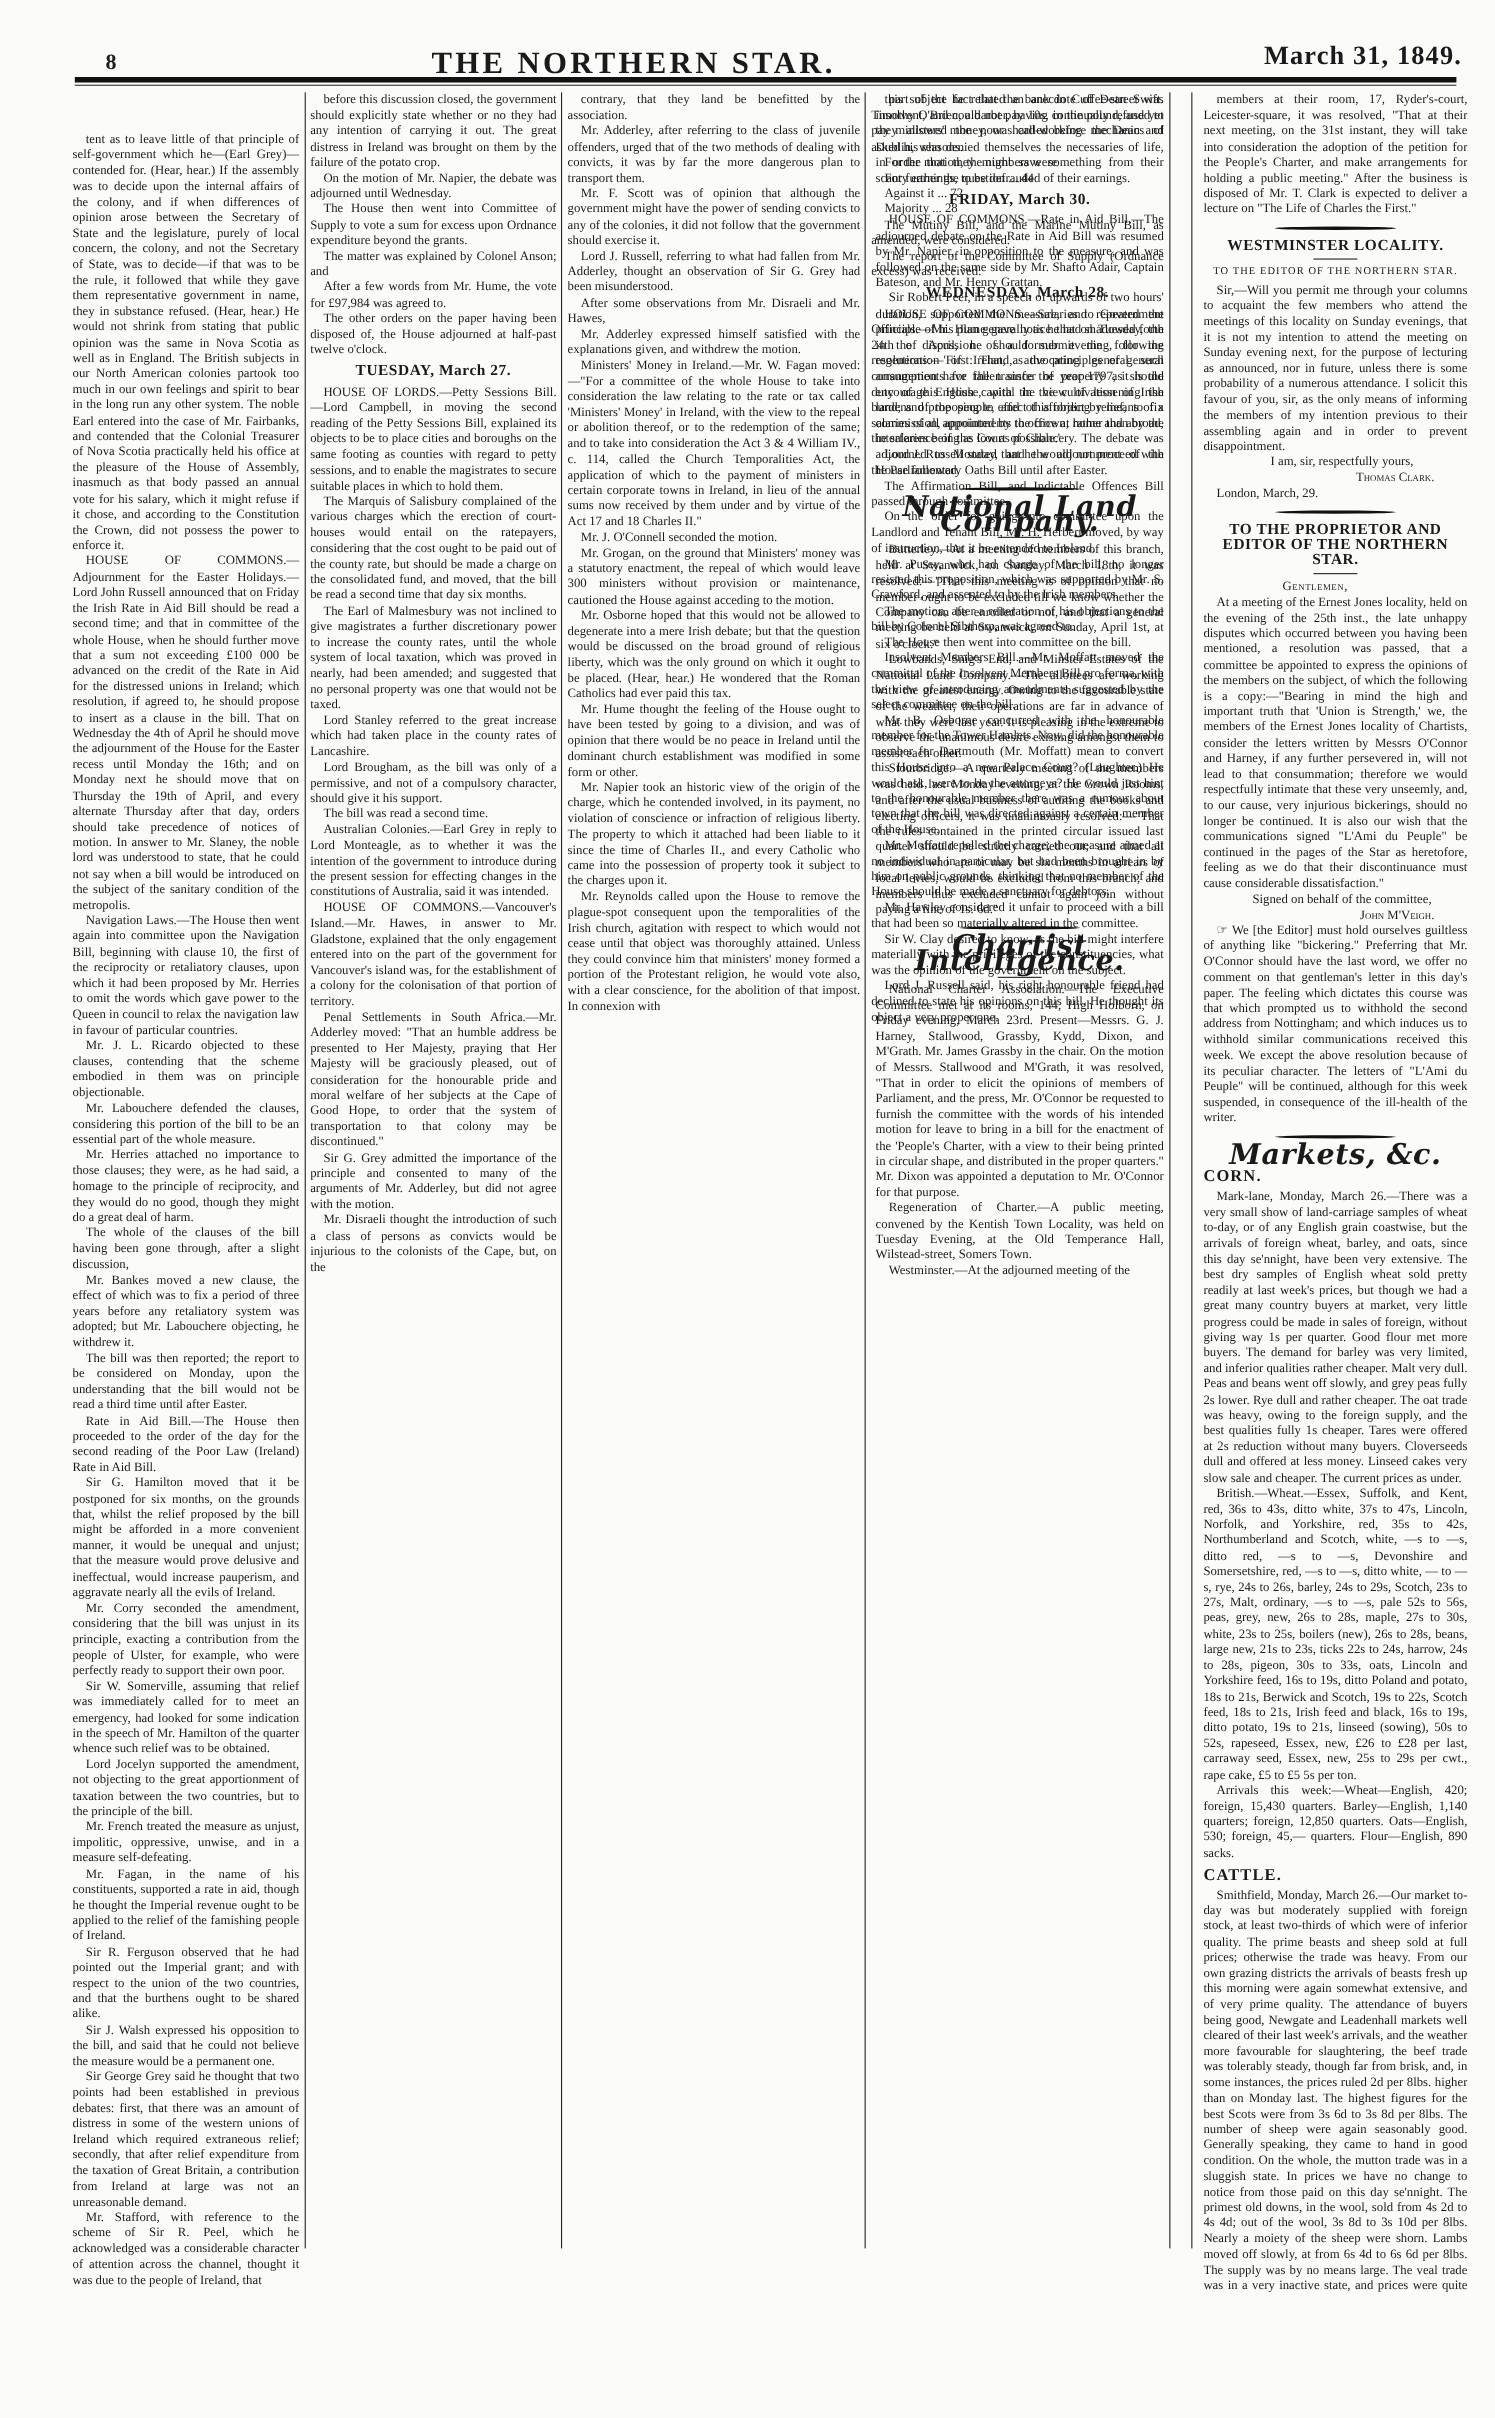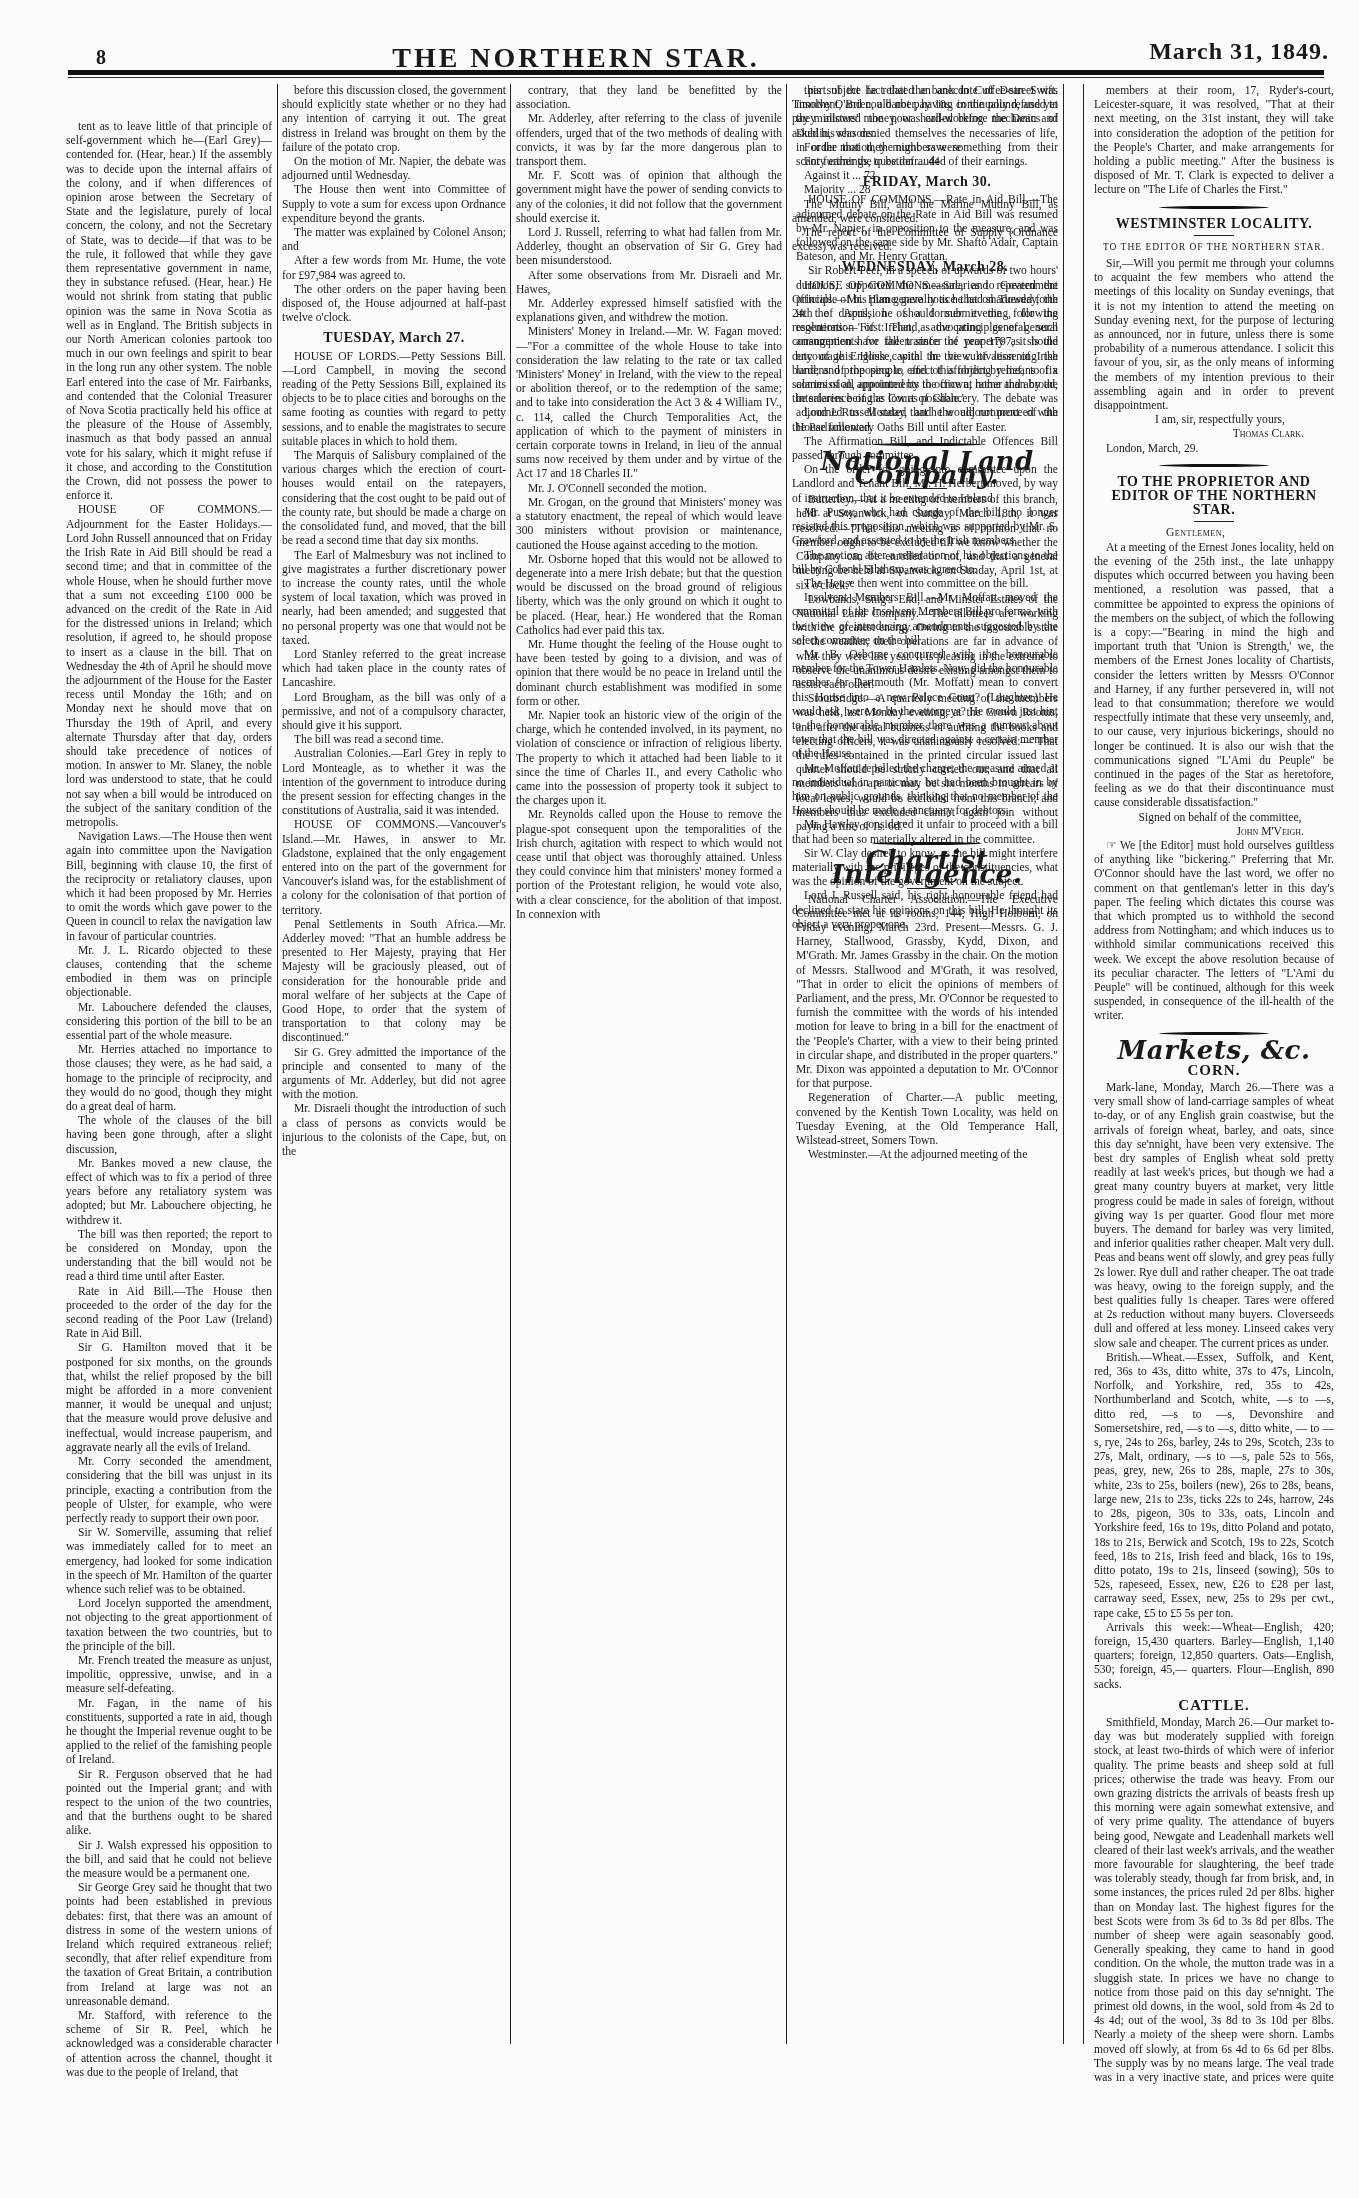--- a/index.html
+++ b/index.html
@@ -12,21 +12,21 @@
   .date { position: absolute; right: 0; top: 4px; font-size: 24px; font-weight: bold; letter-spacing: 1px; }
   .rule-thick { position: absolute; top: 70px; left: 68px; right: 35px; height: 5px; background: #111; }
   .rule-thin { position: absolute; top: 77px; left: 68px; right: 35px; height: 1px; background: #333; }
   .columns { position: absolute; top: 84px; left: 66px; width: 1260px; height: 2000px; }
   .col { position: absolute; top: 0; bottom: 0; overflow: hidden; font-size: 11.6px; line-height: 14.2px;
          text-align: justify; hyphens: auto; }
   .col p { margin: 0; text-indent: 12px; }
   .col-rule { position: absolute; top: 84px; width: 1px; height: 1960px; background: #222; }
   .sc { font-variant: small-caps; letter-spacing: 0.5px; }
   .head-center { text-align: center; font-size: 14px; font-weight: bold; margin: 6px 0 4px; letter-spacing: 0.5px; }
-  .head-big { text-align: center; font-size: 15px; font-weight: bold; letter-spacing: 1px; margin: 6px 0 4px; }
+  .head-big { text-align: left; font-size: 15px; font-weight: bold; letter-spacing: 1px; margin: 6px 0 4px; }
   .blackletter { text-align: center; font-size: 26px; font-weight: bold; font-family: "DejaVu Serif", serif;
                  letter-spacing: 0.5px; margin: 8px 0 6px; font-style: italic; }
   .ornament { width: 110px; height: 3px; margin: 8px auto; background: #111; border-radius: 50%; }
   .short-rule { width: 40px; height: 1px; background: #222; margin: 4px auto; }
   .editor-line { text-align: center; font-size: 9.5px; letter-spacing: 1px; margin: 3px 0; }
   .sig { text-align: right; font-variant: small-caps; padding-right: 30px; }
   .salutation { padding-left: 60px; }
 </style>
 </head>
 <body>

